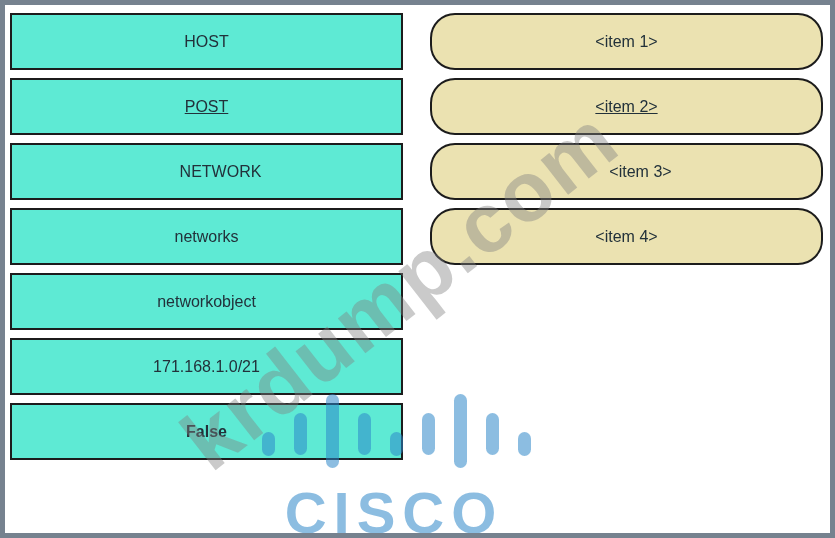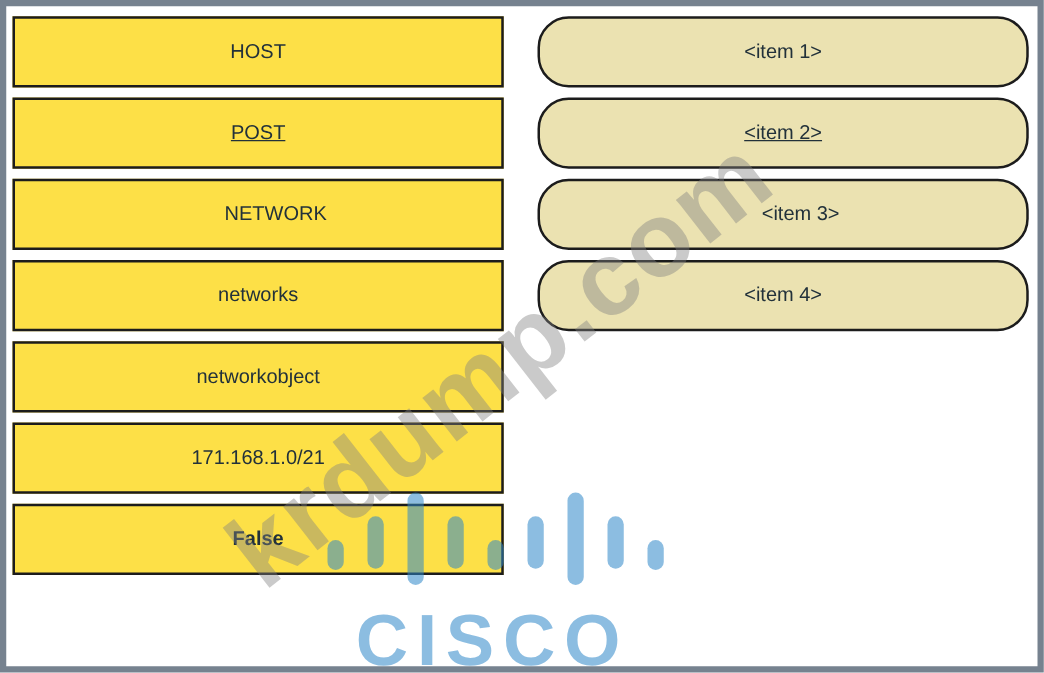--- a/index.html
+++ b/index.html
@@ -21,21 +21,21 @@
     position: absolute;
     box-sizing: border-box;
     width: 393px; height: 57px;
     border: 2px solid #1c1c1c;
     display: flex;
     align-items: center;
     justify-content: center;
     font-size: 16px;
     color: #22313a;
   }
-  .box-blue  { left: 5px;   background: #fde047; }
+  .box-blue  { left: 5px;   background: #5eead4; }
   .box-tan   { left: 425px; background: #ebe2b1; border-radius: 25px; }
   .r0 { top: 8px; }   .r1 { top: 73px; text-decoration: underline; }  .r2 { top: 138px; padding-left: 28px; }
   .r3 { top: 203px; } .r4 { top: 268px; } .r5 { top: 333px; }
   .r6 { top: 398px; font-weight: bold; } .r7 { top: 463px; }
   .watermark {
     position: absolute;
     left: 395px; top: 285px;
     transform: translate(-50%, -50%) rotate(-38deg);
     font-size: 84px;
     font-weight: bold;

